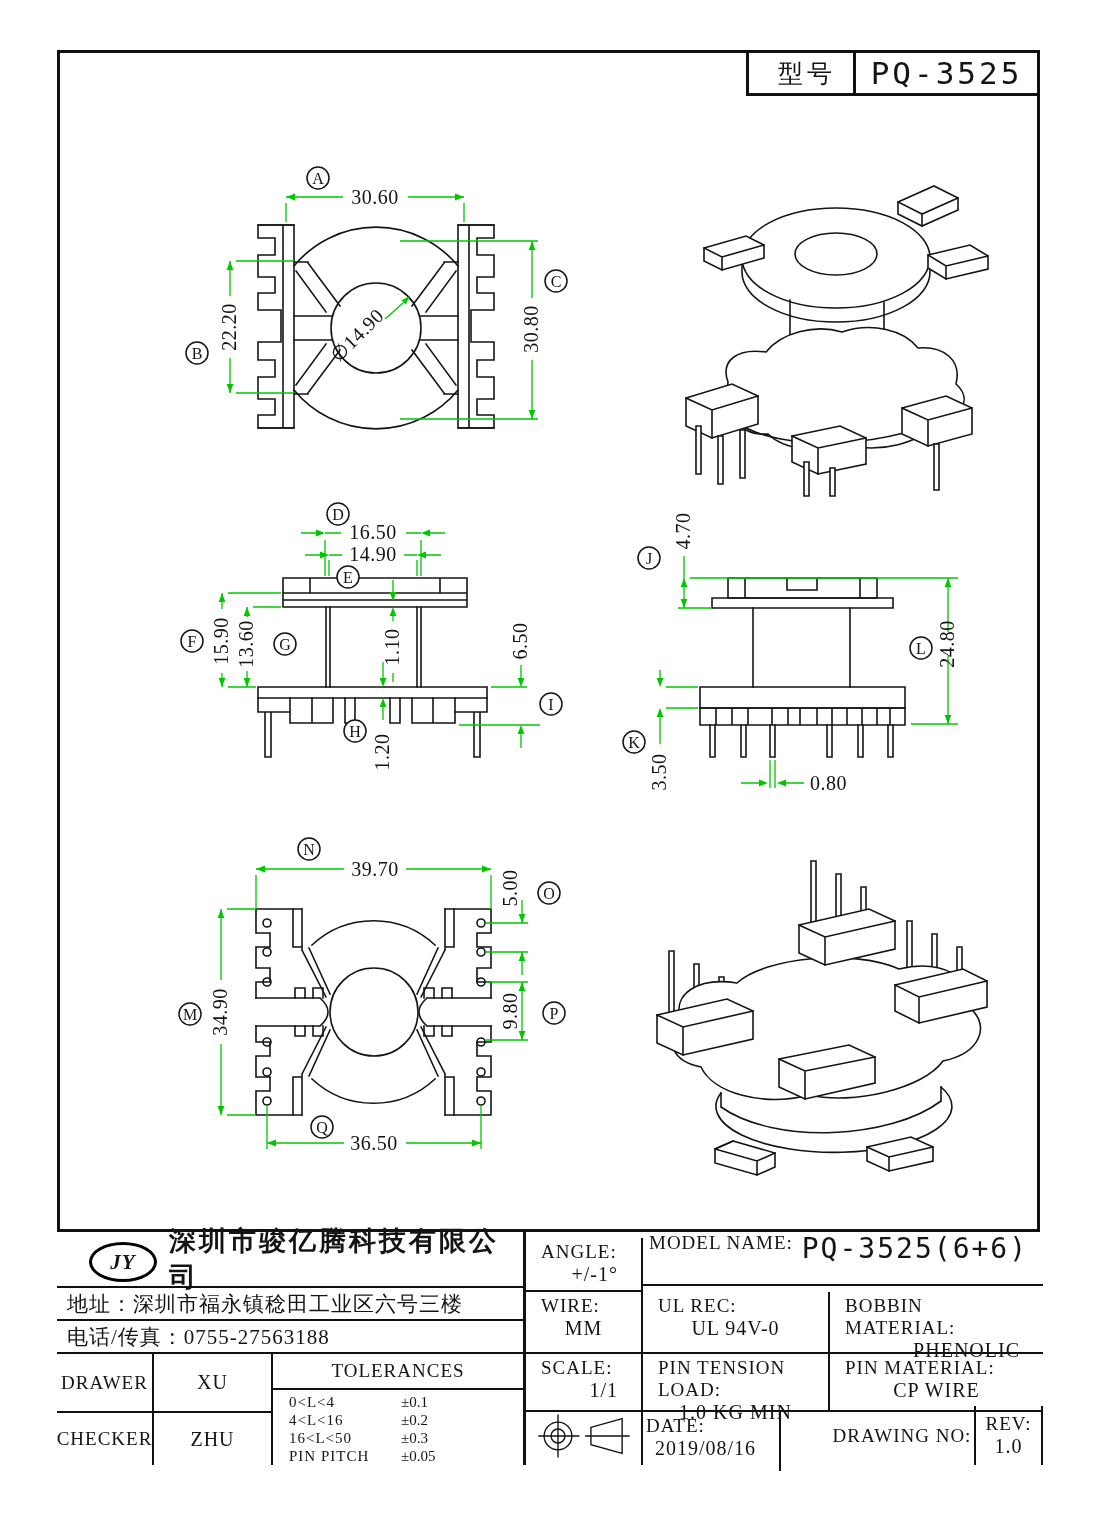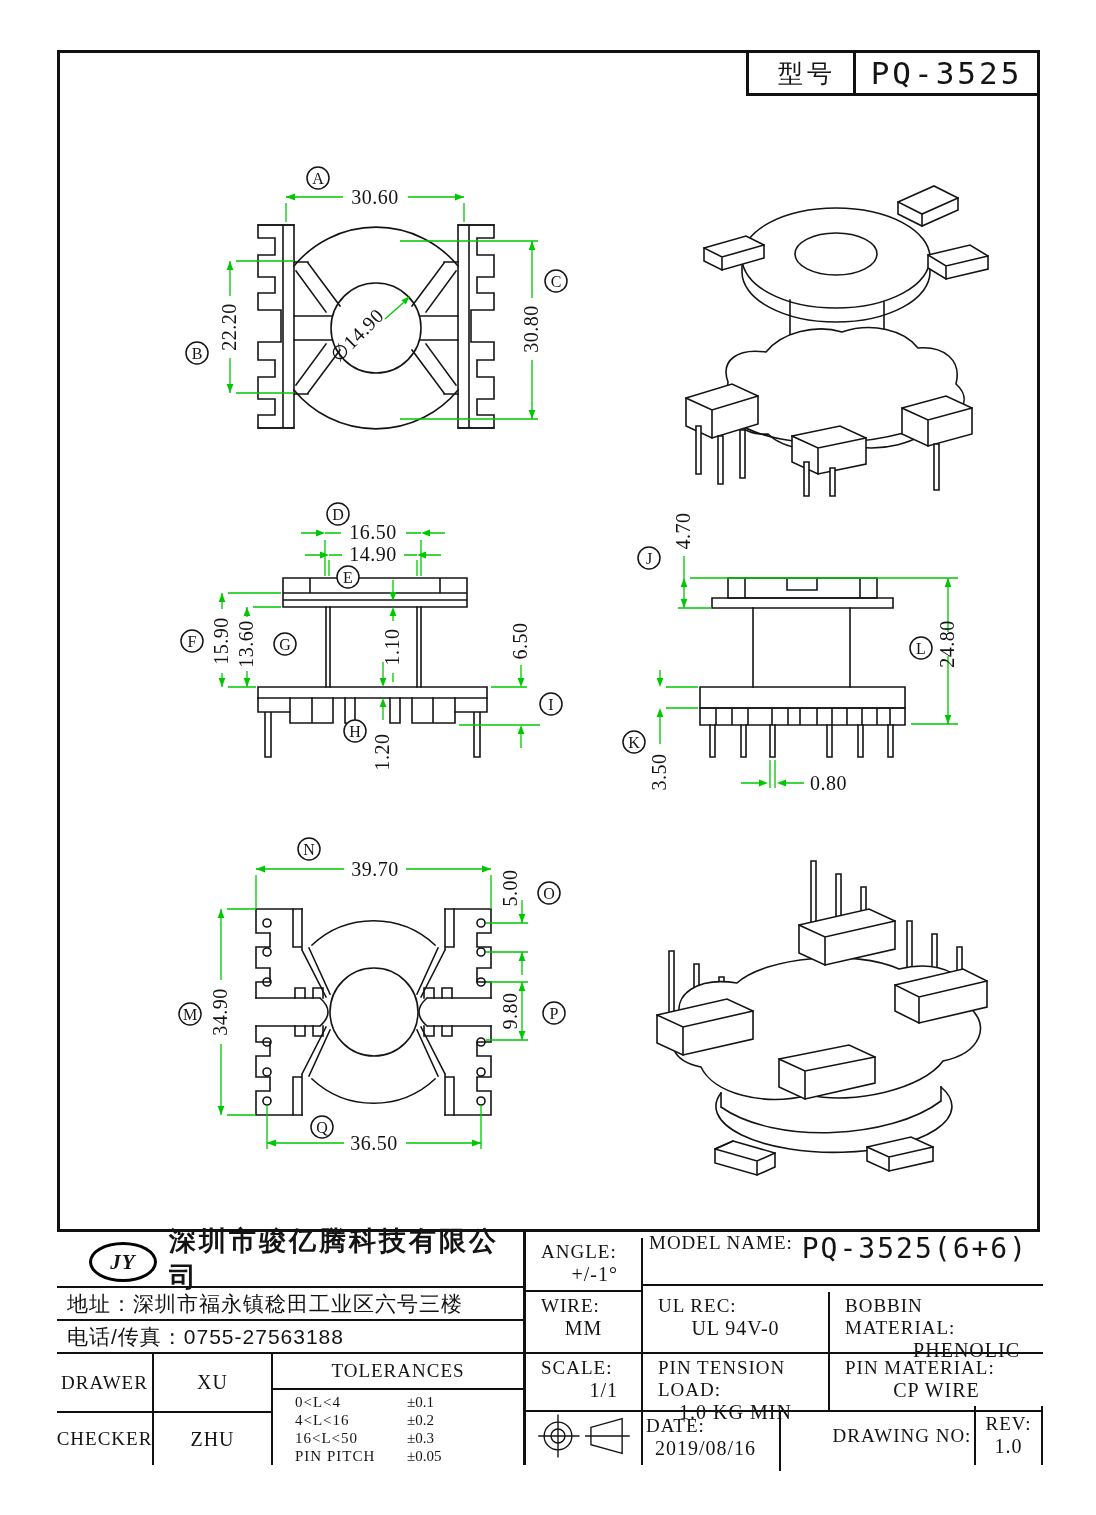--- a/index.html
+++ b/index.html
@@ -29,22 +29,22 @@
   .lab{font-size:19px;letter-spacing:1px;}
   .val{font-size:20px;letter-spacing:1px;}
   .fcol{display:flex;flex-direction:column;justify-content:flex-start;padding:3px 15px;margin-top:6px;}
   .fcen{display:flex;align-items:center;justify-content:center;}
   .a-r{text-align:right;padding-right:8px;} .a-c{text-align:center;}
   .company-row{padding-left:112px;display:flex;align-items:center;font-size:27px;letter-spacing:3px;font-weight:600;
          font-family:"Liberation Sans",sans-serif;}
   .logo{position:absolute;left:32px;top:10px;width:62px;height:34px;border:3px solid #000000;border-radius:50%;
          display:flex;align-items:center;justify-content:center;font:italic 700 21px "Liberation Serif",serif;letter-spacing:1px;text-align:right;}
   .addr{display:flex;align-items:center;padding-left:10px;font-size:21px;letter-spacing:1px;
-         font-family:Liberation Sans, sans-serif;}
-  .tolrow{font-size:15px;line-height:18px;padding-left:22px;font-family:"Liberation Serif",serif;}
+         font-family:Liberation Serif, serif;}
+  .tolrow{font-size:15px;line-height:18px;padding-left:16px;font-family:"Liberation Serif",serif;}
   .tolrow .rng{display:inline-block;width:112px;letter-spacing:1px;}
   .model-cell{display:flex;padding:0 6px;}
   .model-val{flex:1;text-align:center;font-family:"DejaVu Sans Mono",monospace;font-size:28px;letter-spacing:2px;}
 </style>
 </head>
 <body>
 
 <div class="sheet">
   <div class="frame"></div>
 

